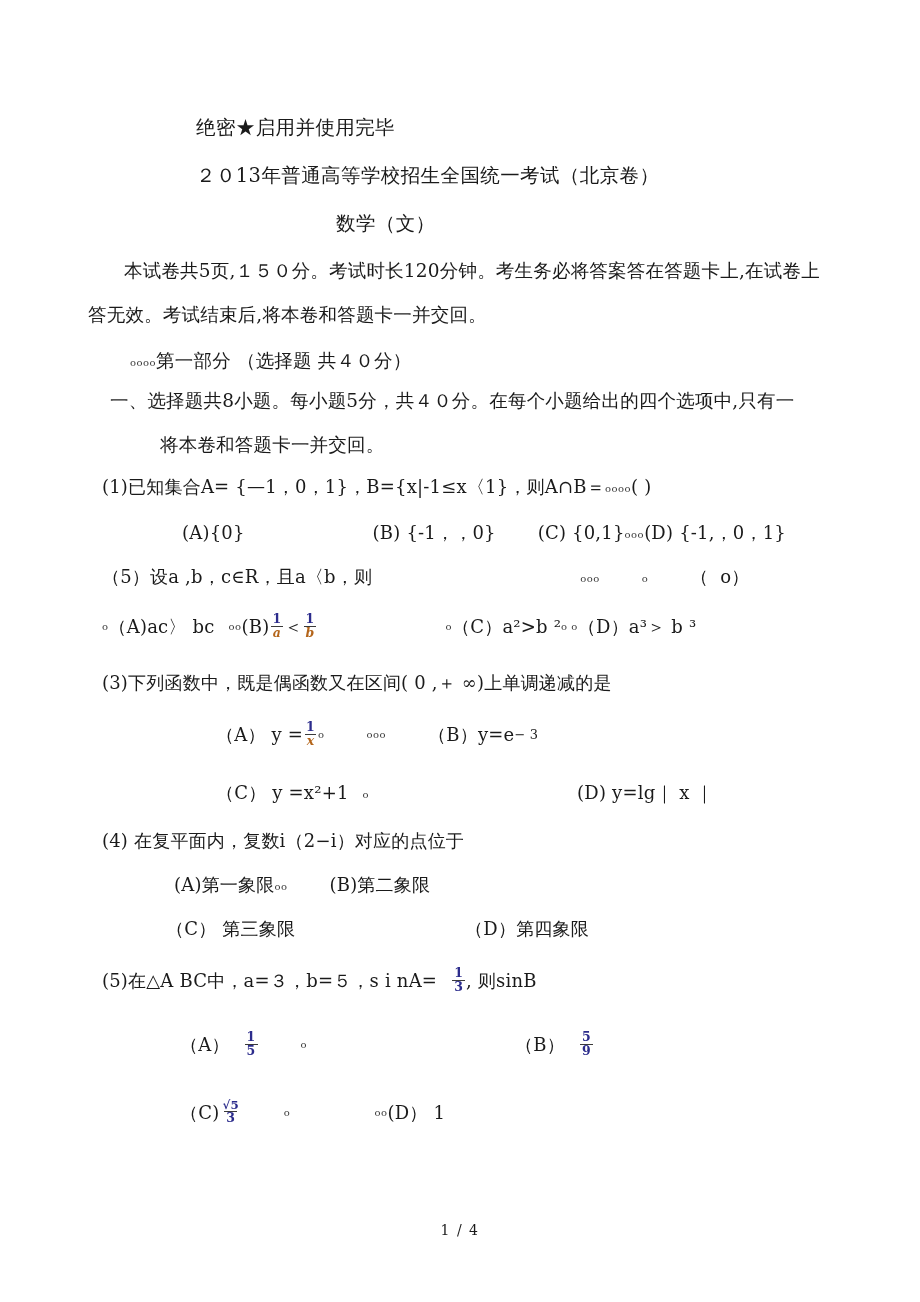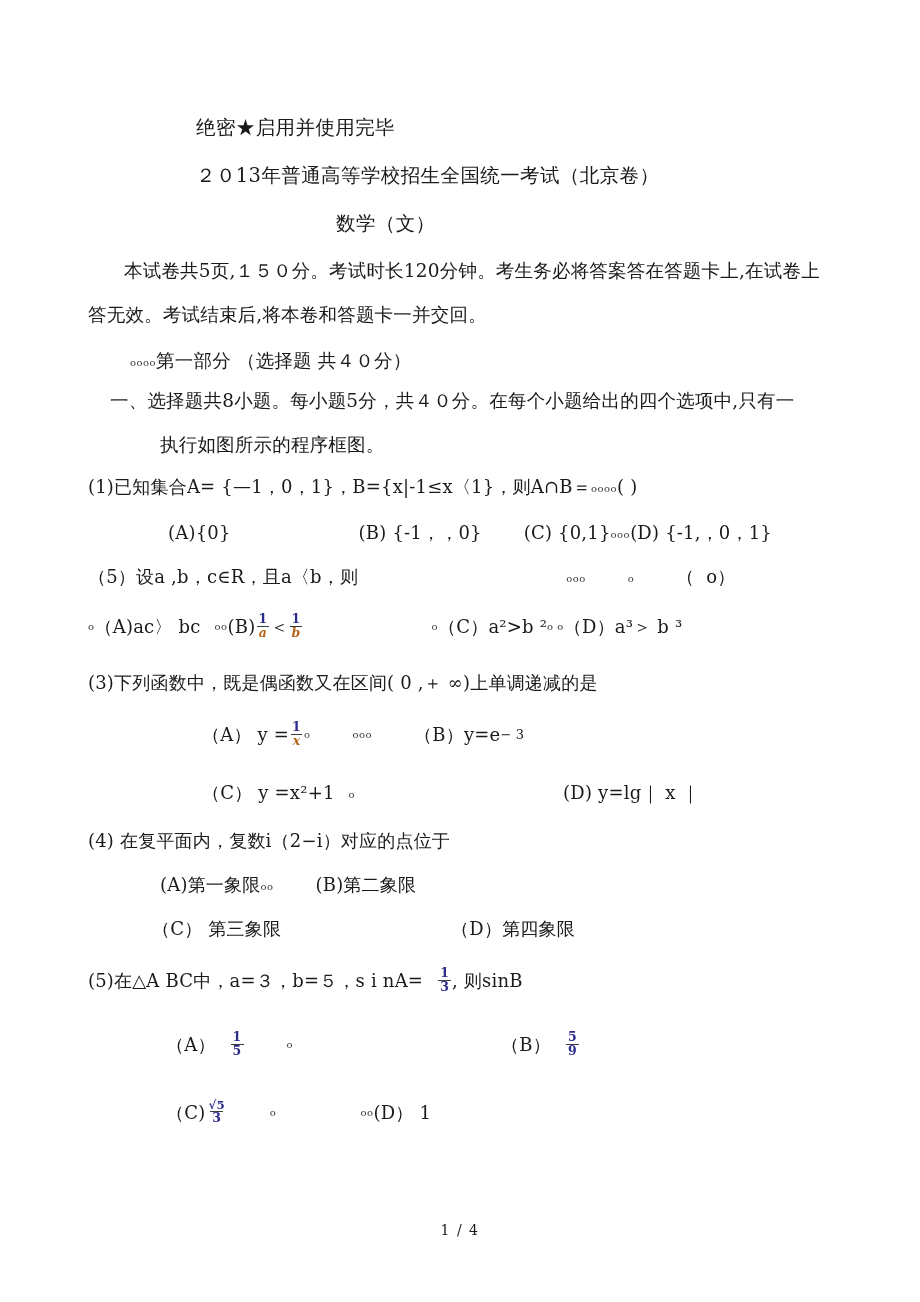--- a/index.html
+++ b/index.html
@@ -46,20 +46,21 @@
   .p-sec-1   { left: 110px; top: 392px; }
   .p-sec-2   { left: 160px; top: 436px; }
 
   
   .q {
     position: absolute;
     font-size: 18px;
     line-height: 1;
     white-space: pre;
     letter-spacing: 0.2px;
+    margin-left: 14px;
   }
   .q1      { left: 88px;  top: 478px; }
   .q1opt   { left: 168px; top: 524px; text-align: center; }
   .q2      { left: 88px;  top: 568px; }
   .q2opt   { left: 88px;  top: 614px; }
   .q3      { left: 88px;  top: 674px; }
   .q3opt1  { left: 202px; top: 722px; }
   .q3opt2  { left: 202px; top: 784px; }
   .q4      { left: 88px;  top: 832px; }
   .q4opt1  { left: 160px; top: 876px; }
@@ -132,21 +133,21 @@
   <div class="hd hd-secret">绝密★启用并使用完毕</div>
   <div class="hd hd-title">２０13年普通高等学校招生全国统一考试（北京卷）</div>
   <div class="hd hd-subject">数学（文）</div>
 
   <div class="para p-instr-1">本试卷共5页,１５０分。考试时长120分钟。考生务必将答案答在答题卡上,在试卷上</div>
   <div class="para p-instr-2">答无效。考试结束后,将本卷和答题卡一并交回。</div>
 
   <div class="para p-part"><span class="dots">ᴏᴏᴏᴏ</span><span>第一部分 （选择题 共４０分）</span></div>
 
   <div class="para p-sec-1">一、选择题共8小题。每小题5分，共４０分。在每个小题给出的四个选项中,只有一</div>
-  <div class="para p-sec-2">执行如图所示的程序框图。</div>
+  <div class="para p-sec-2">将本卷和答题卡一并交回。</div>
 
   <div class="q q1"><span>(1)已知集合A= {—1，0，1}，B={x|-1≤x〈1}，则A∩B＝</span><span class="dots">ᴏᴏᴏᴏ</span><span>( )</span></div>
 
   <div class="q q1opt"><span>(A){0}</span><span class="gap-xl"></span><span>(B) {-1，，0}</span><span class="gap-md"></span><span>(C) {0,1}</span><span class="dots">ᴏᴏᴏ</span><span>(D) {-1,，0，1}</span></div>
 
   <div class="q q2"><span>（5）设a ,b，c∈R，且a〈b，则</span><span class="gap-xl"></span><span class="gap-lg"></span><span class="dots">ᴏᴏᴏ</span><span class="gap-md"></span><span class="dots">ᴏ</span><span class="gap-md"></span><span>（  ᴏ）</span></div>
 
   <div class="q q2opt row"><span class="dots">ᴏ</span><span>（A)ac〉 bc</span><span class="gap-sm"></span><span class="dots">ᴏᴏ</span><span>(B)</span><span class="frac var"><span class="num">1</span><span class="den">a</span></span><span>＜</span><span class="frac var"><span class="num">1</span><span class="den">b</span></span><span class="gap-xl"></span><span class="dots">ᴏ</span><span>（C）a²&gt;b ²</span><span class="dots">ᴏ ᴏ</span><span>（D）a³＞ b ³</span></div>
 
   <div class="q q3">(3)下列函数中，既是偶函数又在区间( 0 ,＋ ∞)上单调递减的是</div>

